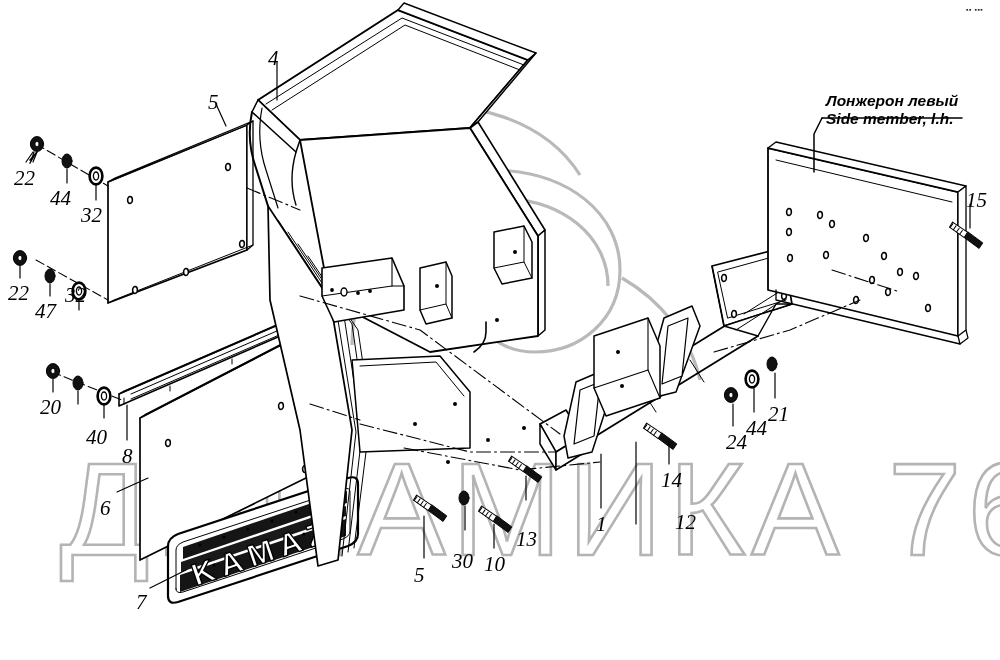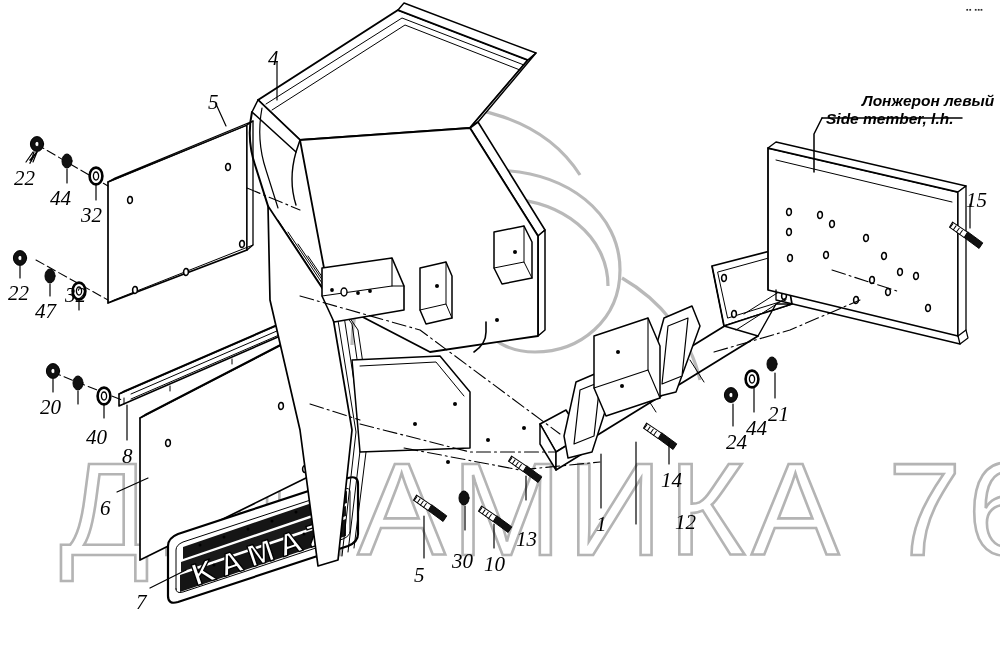--- a/index.html
+++ b/index.html
@@ -19,21 +19,21 @@
   .label-block{
     position:absolute;
     font-family:"Liberation Sans",sans-serif;
     font-style:italic;
     font-weight:bold;
     font-size:15.5px;
     color:#000;
     line-height:1.18;
     white-space:nowrap;
   }
-  .label-block .ru{display:block;margin-left:36px;}
+  .label-block .ru{display:block;}
   .label-block .en{display:block;}
   .corner-mark{
     position:absolute;
     font-family:"Liberation Sans",sans-serif;
     font-size:7px;
     color:#2b2b2b;
     letter-spacing:0.5px;
     white-space:nowrap;
   }
 </style>

